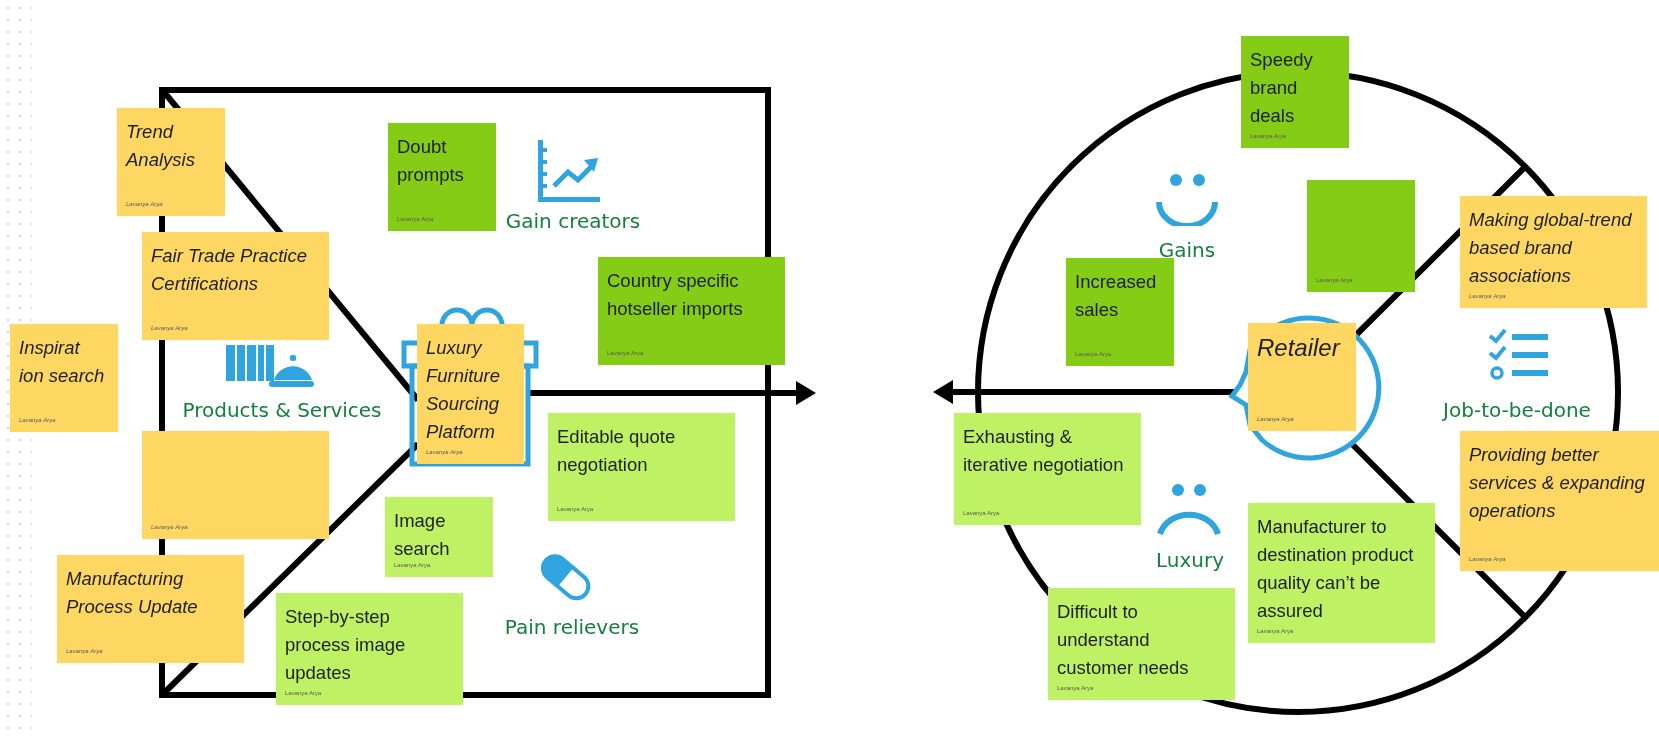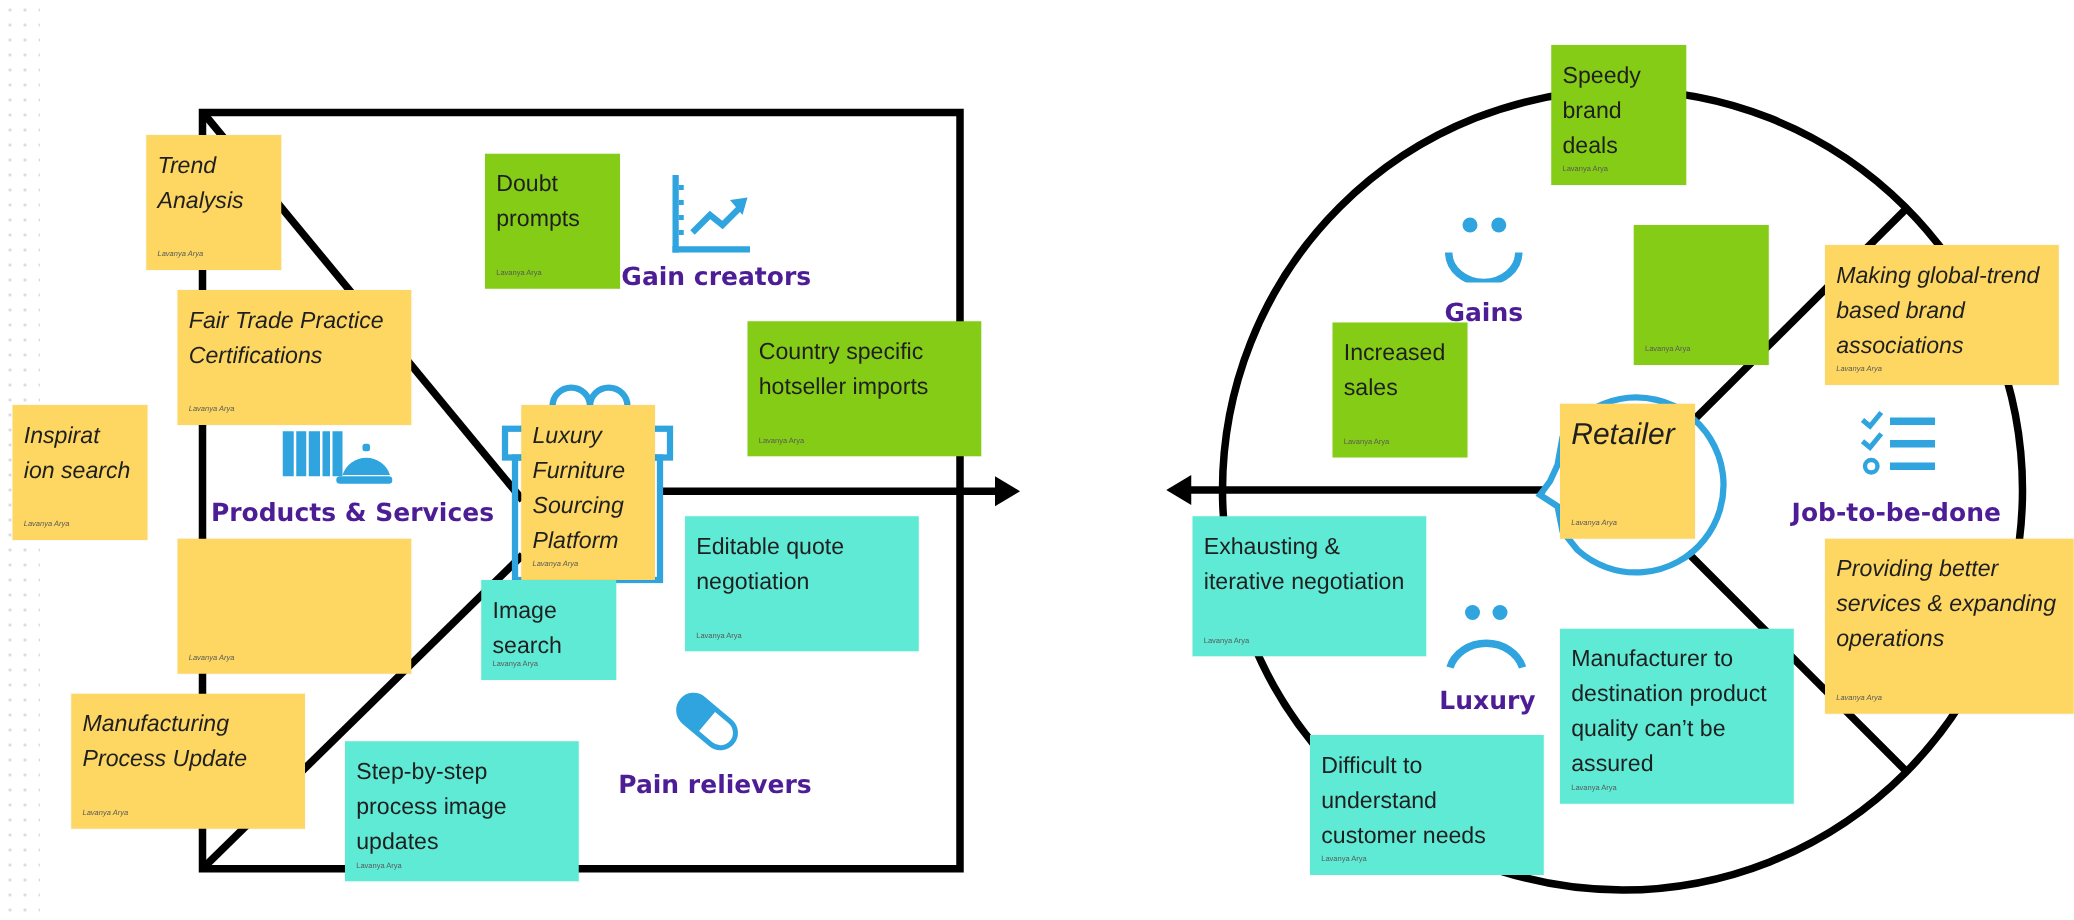--- a/index.html
+++ b/index.html
@@ -10,24 +10,24 @@
           background-size: 12px 12px; background-position: 2px 2px; }
   svg.canvas { position: absolute; left: 0; top: 0; }
   .sticky { position: absolute; box-sizing: border-box; padding: 10px 9px 0 9px;
             font-family: "Liberation Sans", sans-serif; font-size: 18.5px; line-height: 28px;
             color: #1f1f1f; box-shadow: 0 0 0 1px rgba(0,0,0,0.02); }
   .sticky .txt { display: block; white-space: normal; }
   .sticky .author { position: absolute; left: 9px; bottom: 8px; font-size: 6px; line-height: 7px;
                     color: #5a5a5a; font-family: "Liberation Sans", sans-serif; }
   .yellow { background: #FDD762; font-style: italic; }
   .green { background: #84cc16; margin-left: 32px; }
-  .pink { background: #5eead4; }
+  .pink { background: #bef264; }
   .sticky.big .txt { font-size: 24px; line-height: 30px; }
   .label { position: absolute; font-family: "DejaVu Sans", sans-serif; font-size: 20px;
-           color: #4c1d95; white-space: nowrap; transform: translateX(-50%); font-weight: bold; }
+           color: #15803d; white-space: nowrap; transform: translateX(-50%); }
   .icon { position: absolute; }
 </style>
 </head>
 <body>
 
 <div class="dots"></div>
 
 <svg class="canvas" width="1659" height="736">
 
   <rect x="162" y="90" width="606" height="605" fill="none" stroke="#000" stroke-width="6"></rect>
@@ -138,21 +138,21 @@
   <span class="author">Lavanya Arya</span>
 </div>
 <div class="sticky green" style="left:566px;top:257px;width:187px;height:108px">
   <span class="txt">Country specific hotseller imports</span>
   <span class="author">Lavanya Arya</span>
 </div>
 <div class="sticky yellow" style="left:417px;top:324px;width:107px;height:140px">
   <span class="txt">Luxury Furniture Sourcing Platform</span>
   <span class="author">Lavanya Arya</span>
 </div>
-<div class="sticky pink" style="left:385px;top:464px;width:108px;height:80px">
+<div class="sticky pink" style="left:385px;top:497px;width:108px;height:80px">
   <span class="txt">Image search</span>
   <span class="author">Lavanya Arya</span>
 </div>
 <div class="sticky pink" style="left:548px;top:413px;width:187px;height:108px">
   <span class="txt">Editable quote negotiation</span>
   <span class="author">Lavanya Arya</span>
 </div>
 <div class="sticky pink" style="left:276px;top:593px;width:187px;height:112px">
   <span class="txt">Step-by-step process image updates</span>
   <span class="author">Lavanya Arya</span>

